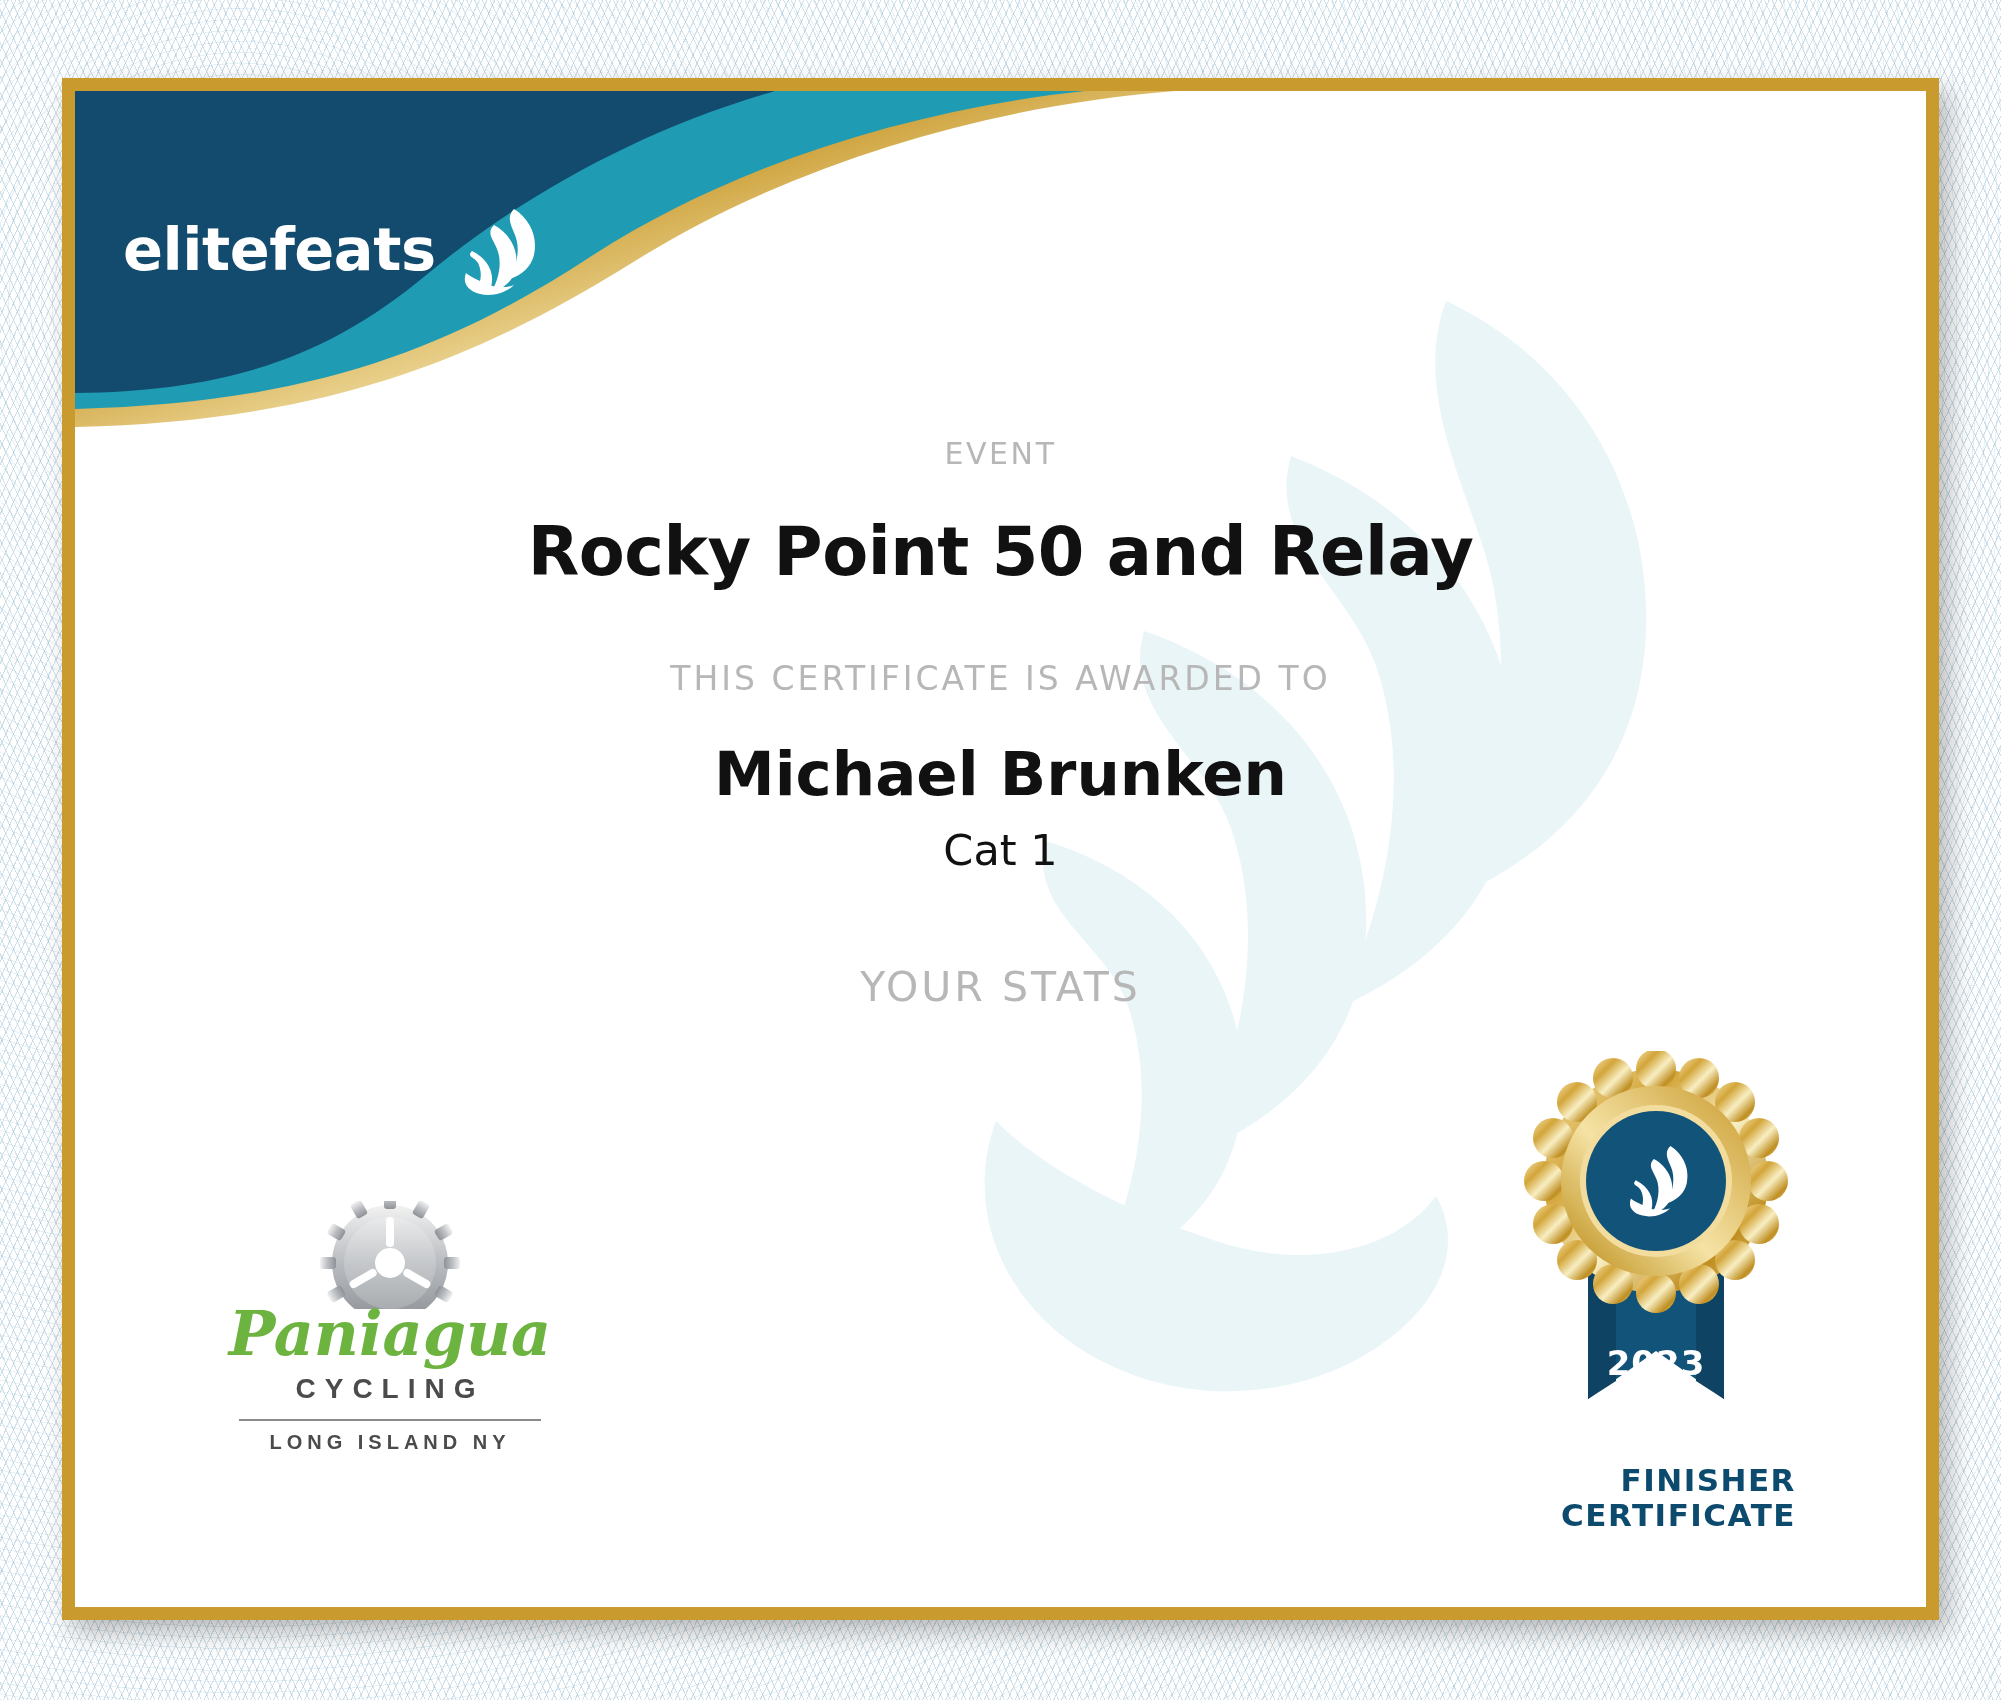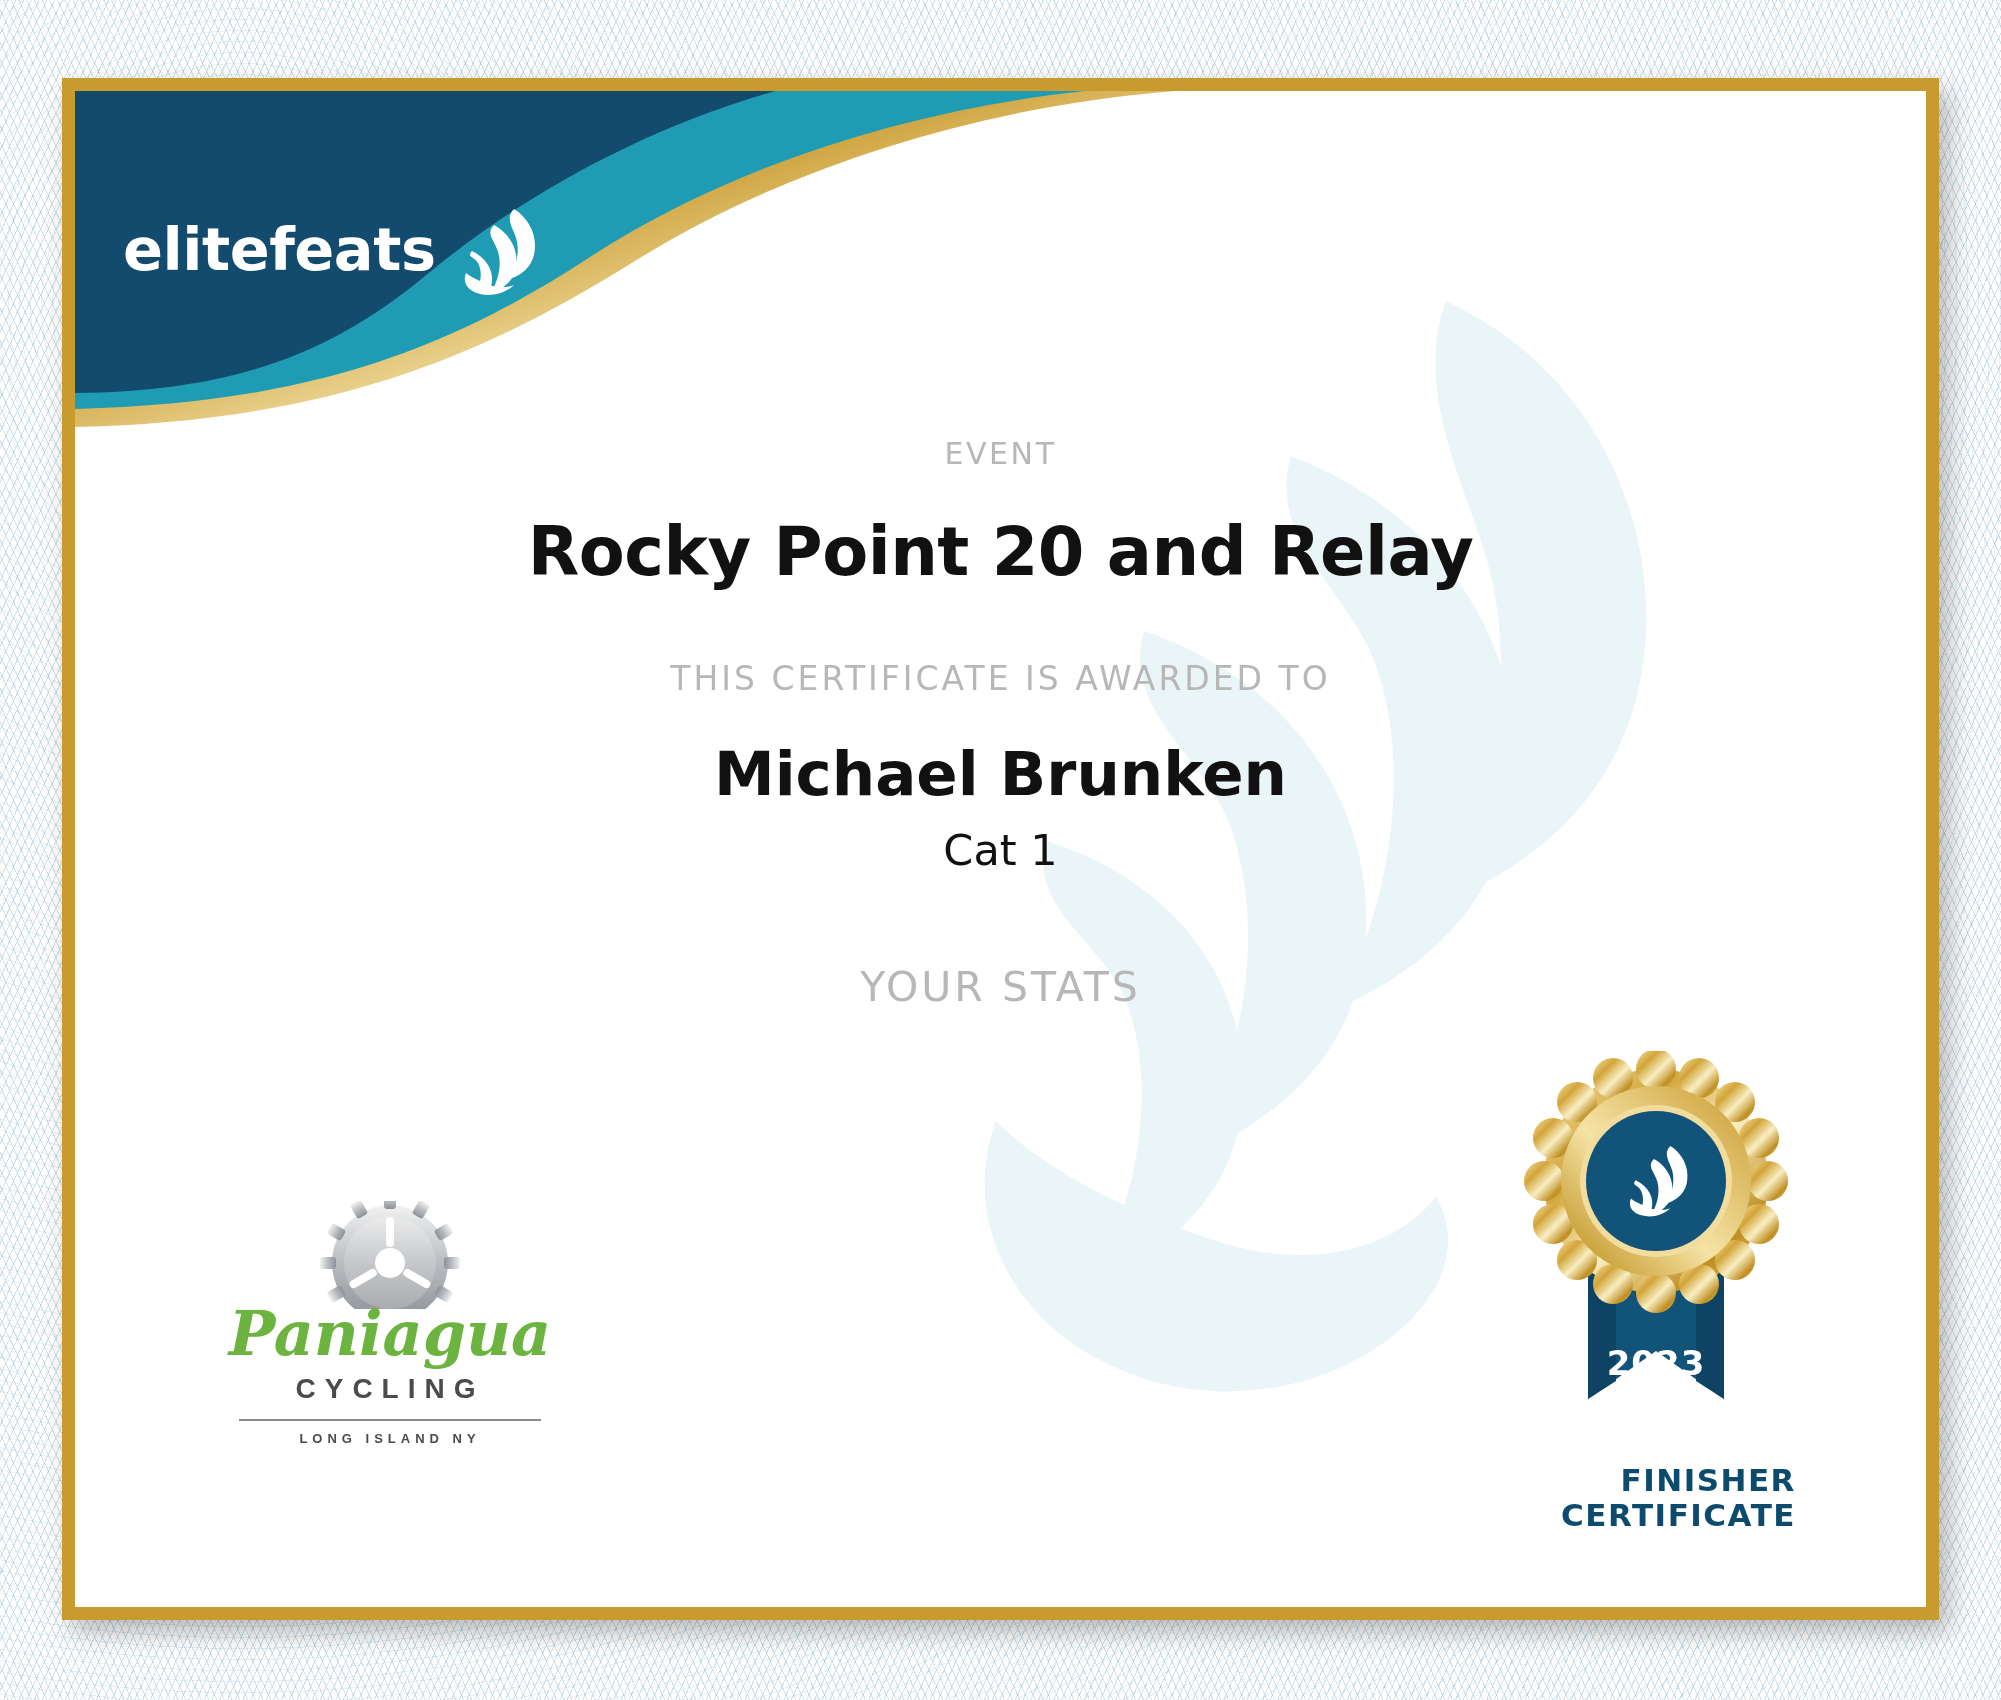--- a/index.html
+++ b/index.html
@@ -193,21 +193,21 @@
     font-weight: 700;
     margin-top: 8px;
     font-family: "Liberation Sans", sans-serif;
   }
   .sponsor-rule {
     height: 2px;
     background: #8a8a8a;
     margin: 14px 14px 10px 14px;
   }
   .sponsor-loc {
-    font-size: 13px;
+    font-size: 20px;
     letter-spacing: 5px;
     color: #4b4b4b;
     font-weight: 700;
     font-family: "Liberation Sans", sans-serif;
   }
 
   
   .seal {
     position: absolute;
     right: 130px;
@@ -277,21 +277,21 @@
             <path d="M54 6 C70 16 78 34 74 52 C71 64 62 72 50 76 C58 60 60 44 55 32 C51 22 46 14 54 6 Z"></path>
             <path d="M34 22 C52 32 60 50 55 68 C52 79 43 86 31 90 C40 74 42 58 37 46 C33 36 26 30 34 22 Z"></path>
             <path d="M12 48 C28 56 35 70 31 84 C28 90 22 90 16 88 C22 78 22 68 18 60 C15 54 6 54 12 48 Z"></path>
             <path d="M6 70 C2 80 8 88 20 91 C32 94 46 90 54 82 C44 86 30 84 20 78 C14 75 9 73 6 70 Z"></path>
           </g>
         </svg>
       </div>
 
       <div class="body-block">
         <div class="label-muted">EVENT</div>
-        <div class="event-name">Rocky Point 20 and Relay</div>
+        <div class="event-name">Rocky Point 50 and Relay</div>
         <div class="awarded-label">THIS CERTIFICATE IS AWARDED TO</div>
         <div class="recipient">Michael Brunken</div>
         <div class="division">Cat 1</div>
         <div class="stats-label">YOUR STATS</div>
       </div>
 
 
       <div class="sponsor">
         <svg width="190" height="108" viewBox="0 0 190 108" style="display:block;margin:0 auto;">
           <defs>

